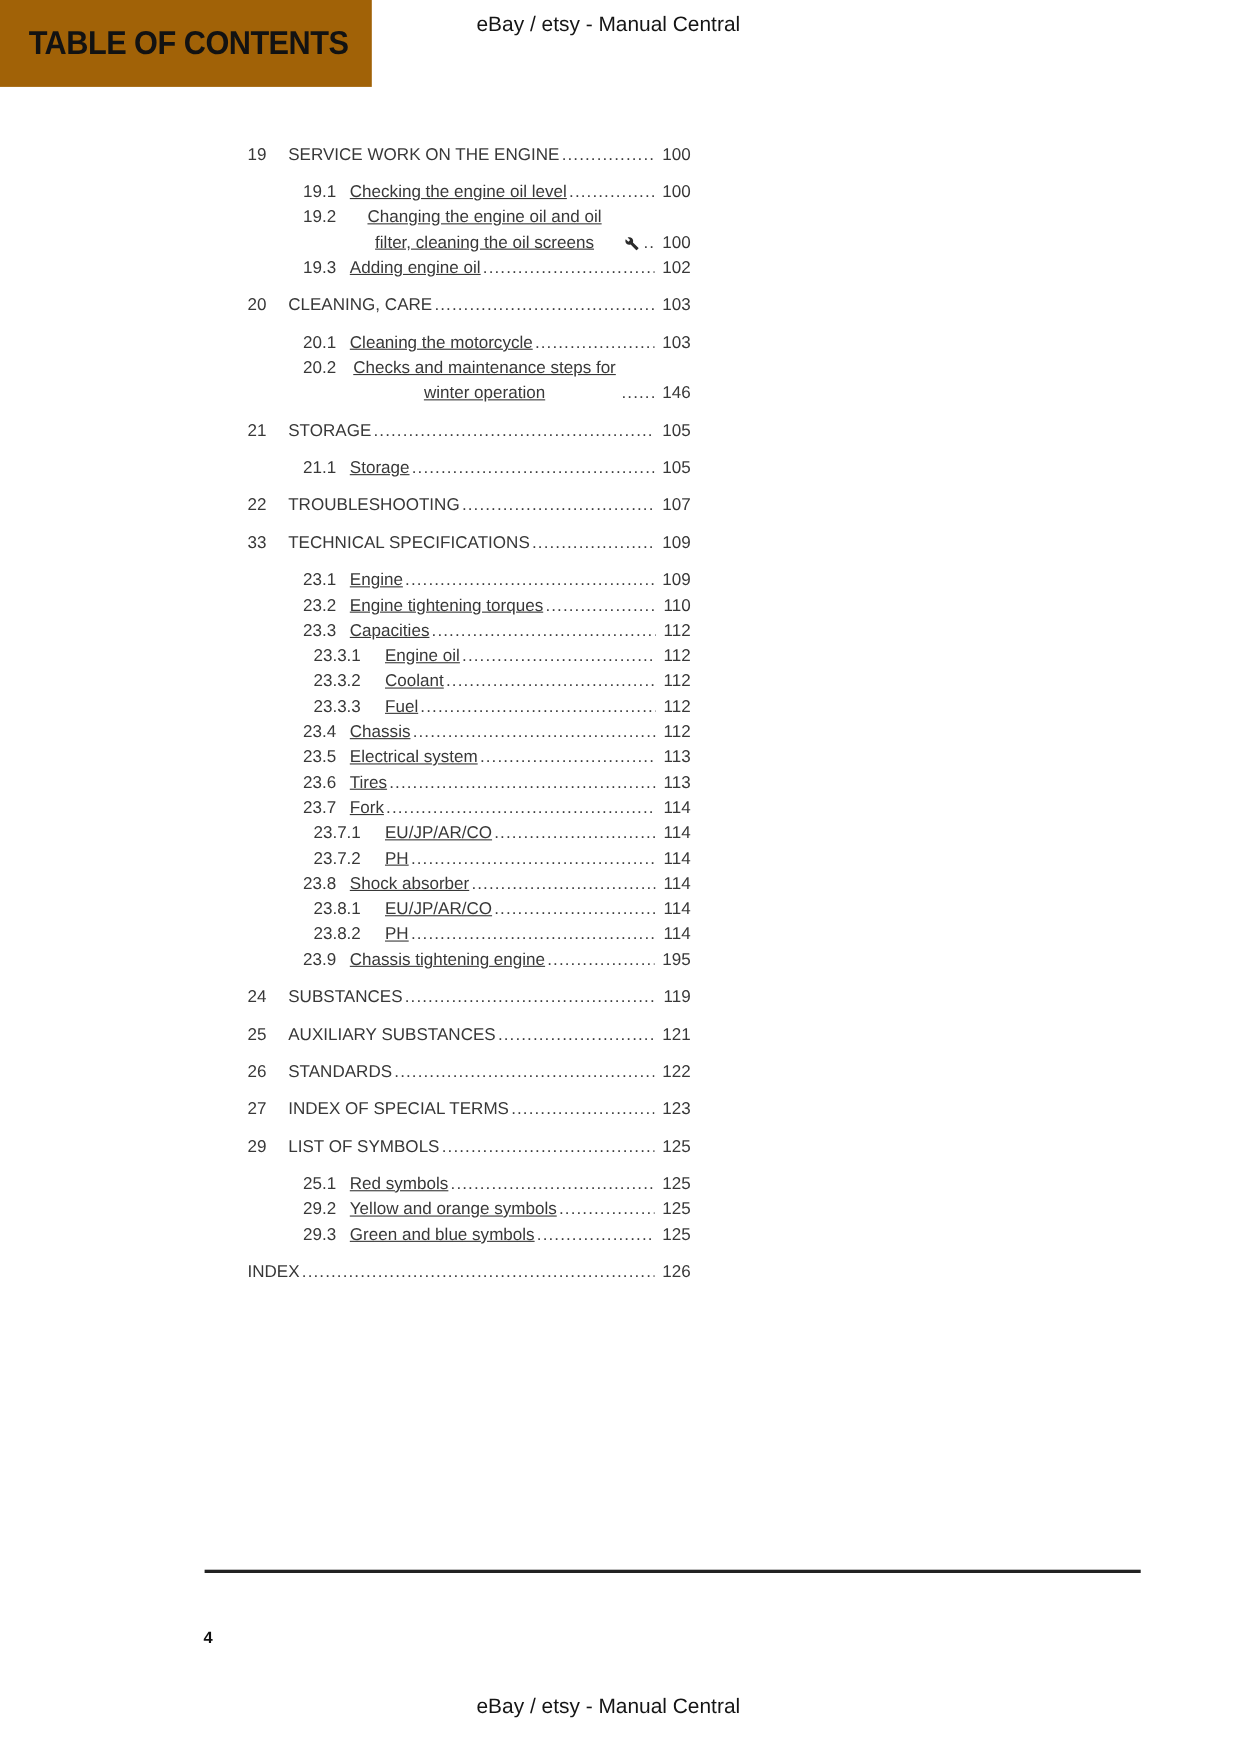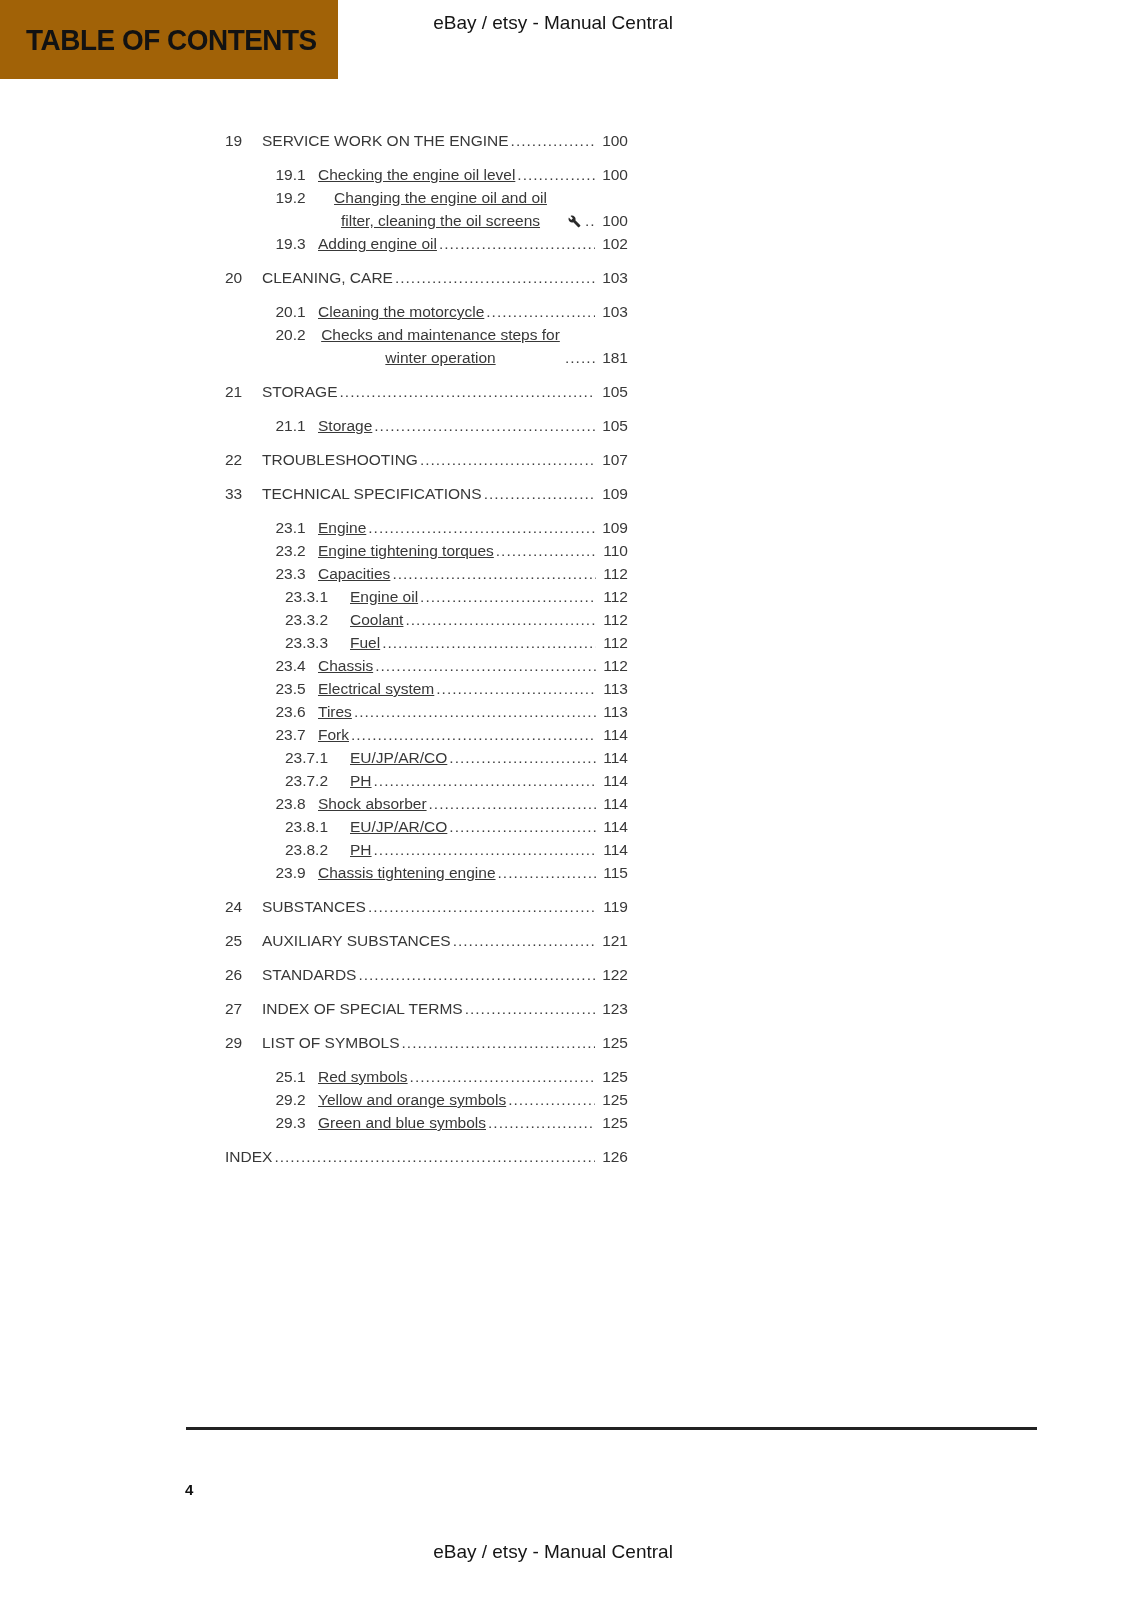--- a/index.html
+++ b/index.html
@@ -150,21 +150,21 @@
       <span class="leader"></span>
       <span class="page">103</span>
     </span>
   </div>
     <div class="toc-row lvl2">
     <span class="num">20.2</span>
     <span class="entry">
       <span class="title">Checks and maintenance steps for winter operation</span>
 
       <span class="leader"></span>
-      <span class="page">181</span>
+      <span class="page">146</span>
     </span>
   </div>
     <div class="toc-row lvl1">
     <span class="num">21</span>
     <span class="entry">
       <span class="title">STORAGE</span>
 
       <span class="leader"></span>
       <span class="page">105</span>
     </span>
@@ -330,21 +330,21 @@
       <span class="leader"></span>
       <span class="page">114</span>
     </span>
   </div>
     <div class="toc-row lvl2">
     <span class="num">23.9</span>
     <span class="entry">
       <span class="title">Chassis tightening engine</span>
 
       <span class="leader"></span>
-      <span class="page">115</span>
+      <span class="page">195</span>
     </span>
   </div>
     <div class="toc-row lvl1">
     <span class="num">24</span>
     <span class="entry">
       <span class="title">SUBSTANCES</span>
 
       <span class="leader"></span>
       <span class="page">119</span>
     </span>

